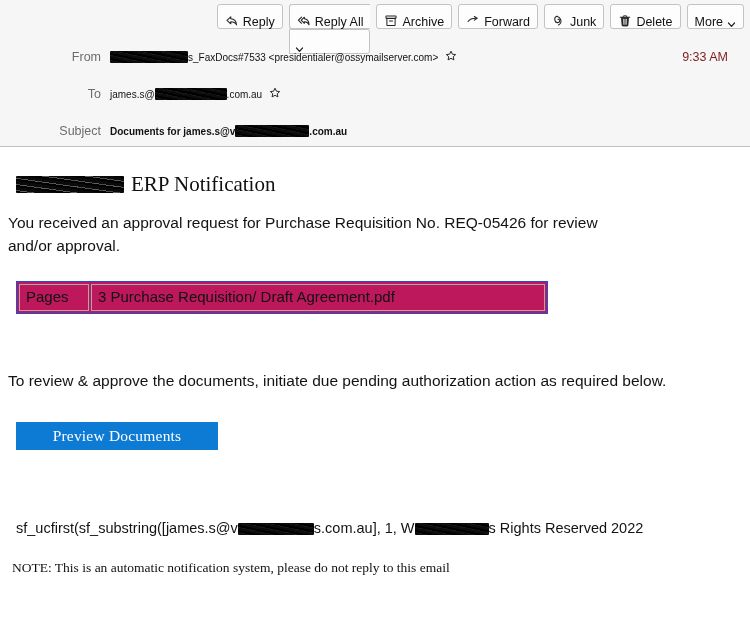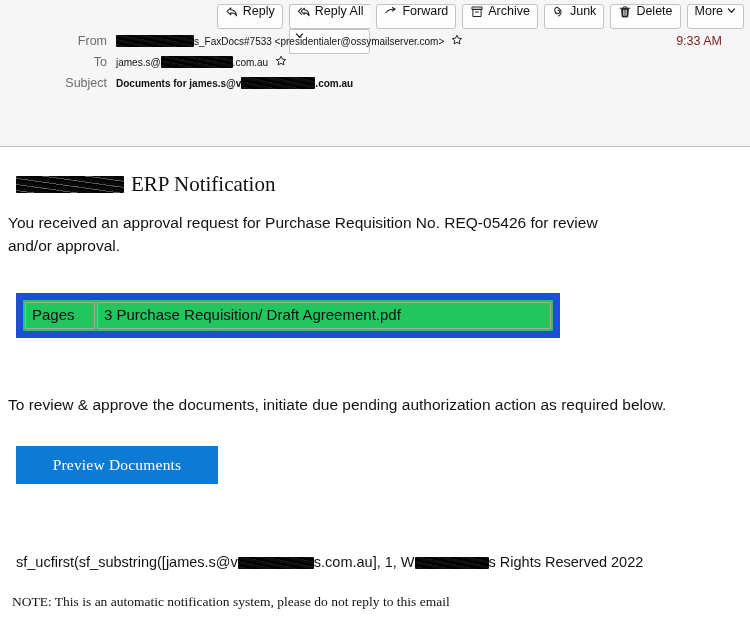--- a/index.html
+++ b/index.html
@@ -29,21 +29,21 @@
     display: flex;
     justify-content: flex-end;
     align-items: flex-start;
     gap: 6px;
     padding: 4px 6px 0 0;
     height: 30px;
     box-sizing: border-box;
   }
   .tb-btn {
     display: inline-flex;
-    align-items: flex-start;
+    align-items: flex-end;
     gap: 4px;
     height: 23px;
     padding: 0 7px;
     background: #fdfdfd;
     border: 1px solid #c3c3c3;
     border-radius: 3px;
     font-size: 12.5px;
     color: #101010;
     line-height: 1;
     cursor: default;
@@ -77,22 +77,23 @@
   }
 
   
   .fields {
     padding: 1px 0 0 0;
     font-size: 13px;
   }
   .frow {
     display: flex;
     align-items: baseline;
-    padding: 1px 16px;
+    padding: 1px 10px;
     line-height: 19px;
+    margin-top: 16px;
   }
   .flabel {
     width: 100px;
     flex: 0 0 100px;
     text-align: right;
     padding-right: 9px;
     box-sizing: border-box;
     color: #6c6c6c;
     font-size: 12.5px;
   }
@@ -160,25 +161,25 @@
   }
   .para {
     font-size: 15.5px;
     line-height: 23px;
     color: #131313;
     margin: 16px 0 0 0;
     max-width: 590px;
   }
 
   table.docs {
-    margin: 36px 0 0 8px;
+    margin: 24px 0 0 8px;
     border-collapse: separate;
     border-spacing: 2px;
-    border: 7px solid #1d4ed8;
-    background: #22c55e;
+    border: 1px solid #1d4ed8;
+    background: #be185d;
   }
   table.docs td {
     border: 1px solid #a9a9a9;
     padding: 2px 6px 3px 6px;
     font-size: 15px;
     color: #111;
     font-family: "Liberation Sans", sans-serif;
     line-height: 20px;
     vertical-align: top;
   }
@@ -190,21 +191,21 @@
     line-height: 22px;
     color: #131313;
     margin: 56px 0 4px 0;
   }
 
   .preview-btn {
     display: inline-flex;
     align-items: center;
     justify-content: center;
     width: 202px;
-    height: 38px;
+    height: 28px;
     margin: 26px 0 0 8px;
     background: #0d7ad3;
     color: #ffffff;
     font-family: "Liberation Serif", serif;
     font-size: 15.5px;
     letter-spacing: .2px;
     cursor: pointer;
     border: none;
   }
 
@@ -254,36 +255,36 @@
           <svg viewBox="0 0 12 12" width="9" height="9">
             <path d="M2 4 L6 8.4 L10 4" fill="none" stroke="#222" stroke-width="1.6" stroke-linecap="round" stroke-linejoin="round"></path>
           </svg>
         </span>
       </div>
     </div>
 
     <div class="tb-btn">
       <span class="tb-ico">
         <svg viewBox="0 0 16 16" width="14" height="14">
-          <path d="M2.4 8.6 C4.6 5.4 8 4.8 11.6 4.9" fill="none" stroke="#222" stroke-width="1.2" stroke-linecap="round"></path>
-          <path d="M9.5 2.9 L12.8 4.9 L9.5 7" fill="none" stroke="#222" stroke-width="1.2" stroke-linejoin="round" stroke-linecap="round"></path>
-        </svg>
-      </span>
-      <span>Forward</span>
-    </div>
-
-    <div class="tb-btn">
-      <span class="tb-ico">
-        <svg viewBox="0 0 16 16" width="14" height="14">
           <rect x="2.2" y="2.4" width="11.6" height="2.6" rx="0.6" fill="none" stroke="#222" stroke-width="1.15"></rect>
           <path d="M3.3 5.2 L3.3 12.6 C3.3 13 3.5 13.2 3.9 13.2 L12.1 13.2 C12.5 13.2 12.7 13 12.7 12.6 L12.7 5.2" fill="none" stroke="#222" stroke-width="1.15" stroke-linejoin="round"></path>
           <path d="M6.2 8 L9.8 8" fill="none" stroke="#222" stroke-width="1.15" stroke-linecap="round"></path>
         </svg>
       </span>
       <span>Archive</span>
+    </div>
+
+    <div class="tb-btn">
+      <span class="tb-ico">
+        <svg viewBox="0 0 16 16" width="14" height="14">
+          <path d="M2.4 8.6 C4.6 5.4 8 4.8 11.6 4.9" fill="none" stroke="#222" stroke-width="1.2" stroke-linecap="round"></path>
+          <path d="M9.5 2.9 L12.8 4.9 L9.5 7" fill="none" stroke="#222" stroke-width="1.2" stroke-linejoin="round" stroke-linecap="round"></path>
+        </svg>
+      </span>
+      <span>Forward</span>
     </div>
 
     <div class="tb-btn">
       <span class="tb-ico">
         <svg viewBox="0 0 16 16" width="14" height="14">
           <path d="M5.6 2.6 C3.6 3.4 2.8 5.4 3.4 7.4 C3.9 9.2 5.6 10.1 7.1 9.7 C8.4 9.4 9.1 8.2 8.7 7.1 C8.4 6.2 7.5 5.9 6.9 6.2" fill="none" stroke="#222" stroke-width="1.2" stroke-linecap="round"></path>
           <path d="M5.6 2.6 C7.6 3.2 9.4 4.6 10 6.6 C10.7 8.9 9.6 11.4 7.4 12.6" fill="none" stroke="#222" stroke-width="1.2" stroke-linecap="round"></path>
         </svg>
       </span>
       <span>Junk</span>

